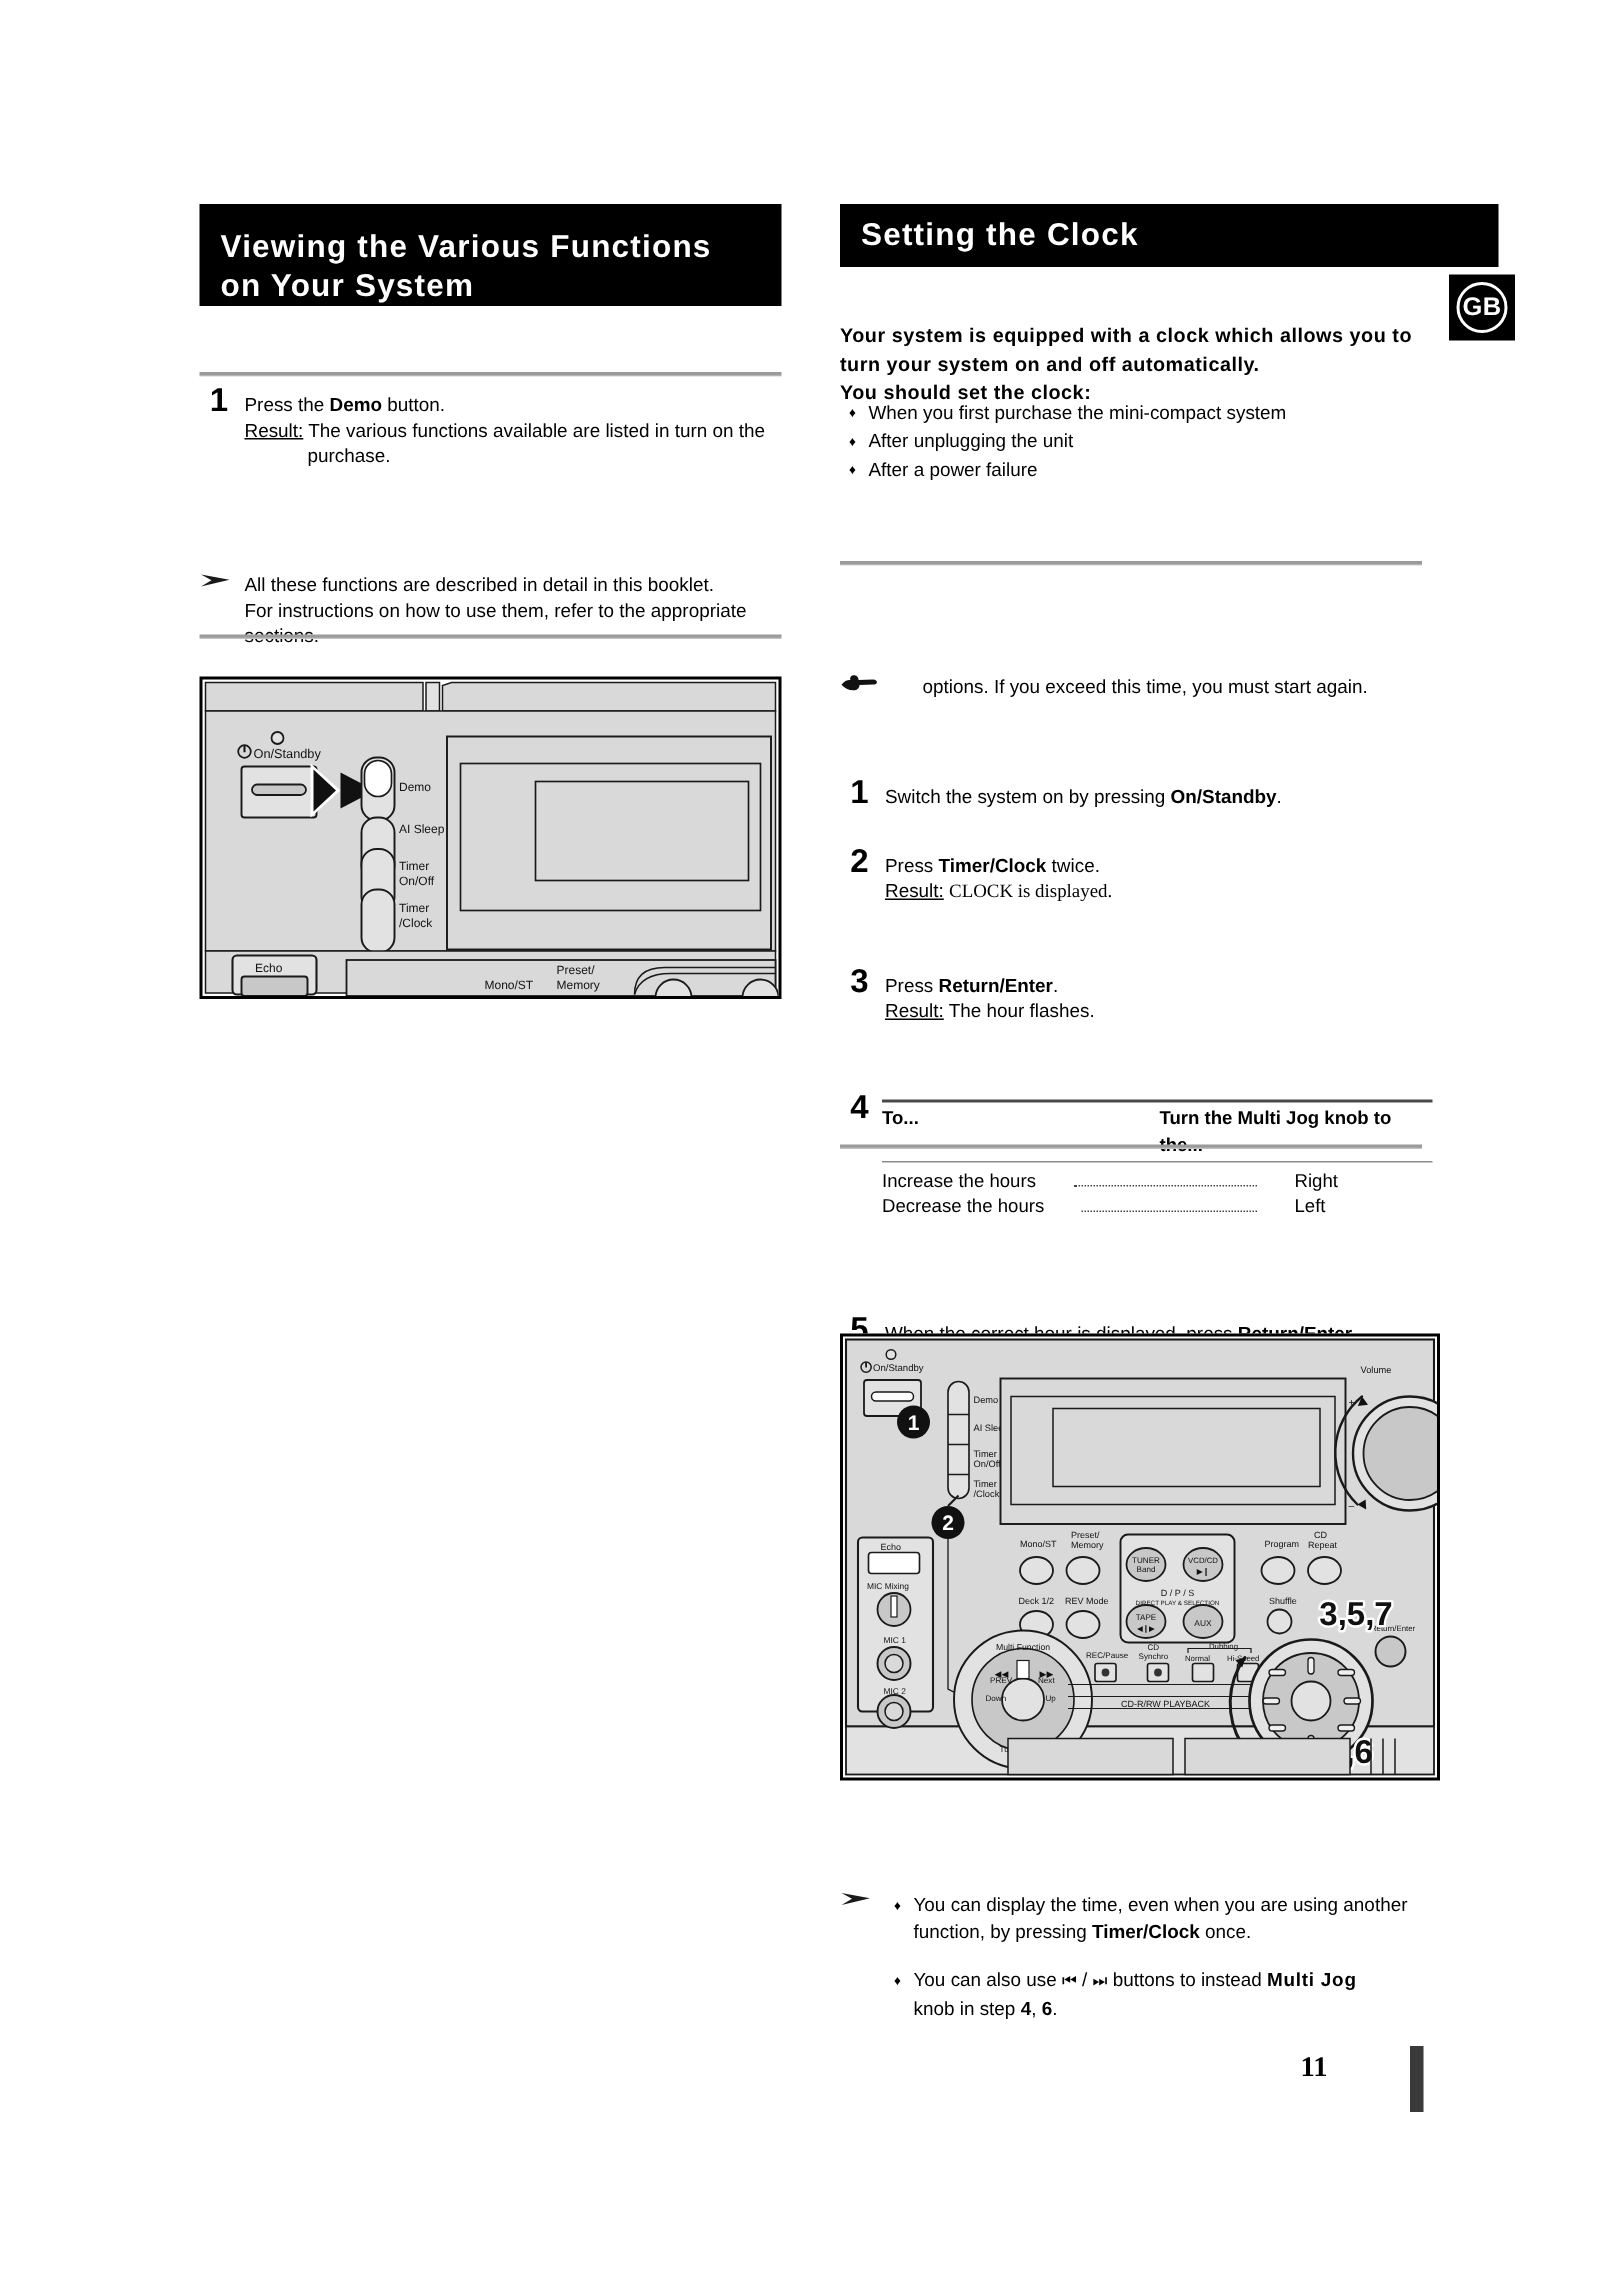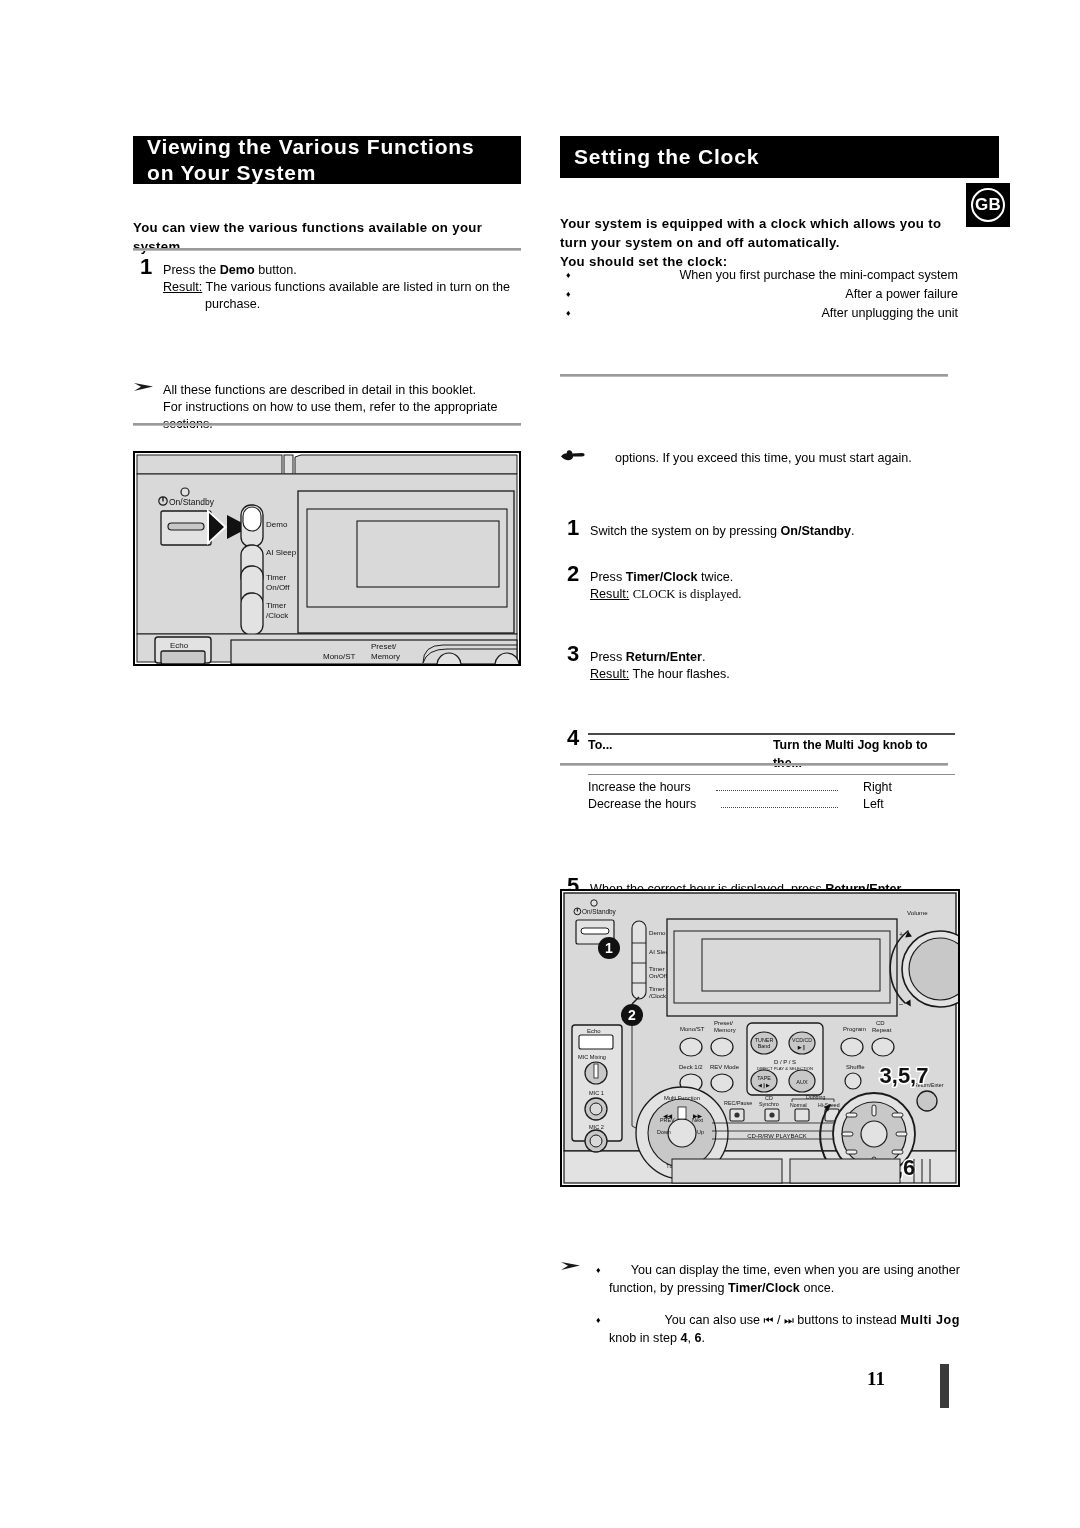--- a/index.html
+++ b/index.html
@@ -80,21 +80,20 @@
     font-size: 19px;
     line-height: 19px;
   }
   .note-body { margin-left: 30px; }
 
   .bullet-line {
     font-size: 12.6px;
     line-height: 19px;
     padding-left: 13px;
     position: relative;
-    text-align: right;
   }
   .bullet-line::before {
     content: "\2666";
     position: absolute;
     left: 0;
     top: 0;
     font-size: 9px;
     line-height: 19px;
   }
 
@@ -162,25 +161,24 @@
   .callout-c { fill: #111; }
   .callout-t { fill: #fff; font-weight: bold; font-family: "Liberation Sans", sans-serif; }
   .bignum { fill: #111; font-weight: bold; font-family: "Liberation Sans", sans-serif; }
   .bignum-o { fill: none; stroke: #fff; stroke-width: 3.2; stroke-linejoin: round; font-weight: bold; font-family: "Liberation Sans", sans-serif; }
 </style>
 </head>
 <body>
 
 <div id="page">
 
-  <div class="abs banner" style="left:133px; top:136px; width:388px; height:48px;">
+  <div class="abs banner" style="left:133px; top:136px; width:388px; height:68px;align-items:flex-end;">
     <div class="banner-title">Viewing the Various Functions on Your System</div>
   </div>
 
-  <div class="abs lead" style="left:133px; top:218px; width:392px;">You can view the various functions available on your system.</div>
 
   <div class="abs rule" style="left:133px; top:248px; width:388px;"></div>
 
   <div class="abs step" style="left:133px; top:262px; width:390px;">
     <div class="step-num">1</div>
     <div class="step-body">
       <div>
         <span>Press the </span><span class="b">Demo</span><span> button.</span>
       </div>
       <div>
@@ -279,22 +277,22 @@
   </div>
 
   <div class="abs" style="left:560px; top:214px; width:398px;">
     <div class="lead">Your system is equipped with a clock which allows you to</div>
     <div class="lead">turn your system on and off automatically.</div>
     <div class="lead">You should set the clock:</div>
   </div>
 
   <div class="abs" style="left:566px; top:266px; width:392px;">
     <div class="bullet-line">When you first purchase the mini-compact system</div>
+    <div class="bullet-line">After unplugging the unit</div>
     <div class="bullet-line">After a power failure</div>
-    <div class="bullet-line">After unplugging the unit</div>
   </div>
 
   <div class="abs note" style="left:560px; top:331px; width:398px;">
     <div class="note-glyph">
       <svg width="26" height="16" viewBox="0 0 26 16" aria-hidden="true">
         <path d="M1 9.5 C3 7 5 6.2 7 6.4 C6.2 4.6 7.6 3 9.6 3.2 C11.6 3.4 12.4 5 12.4 6.4
                  L22 6 C24 6 24.6 7 24.6 7.8 C24.6 8.8 23.6 9.4 22 9.4 L13 9.6
                  C13 11.6 11.4 13.2 9 13.2 C5.6 13.2 3 11.8 1 9.5 Z" fill="#111"></path>
       </svg>
     </div>

